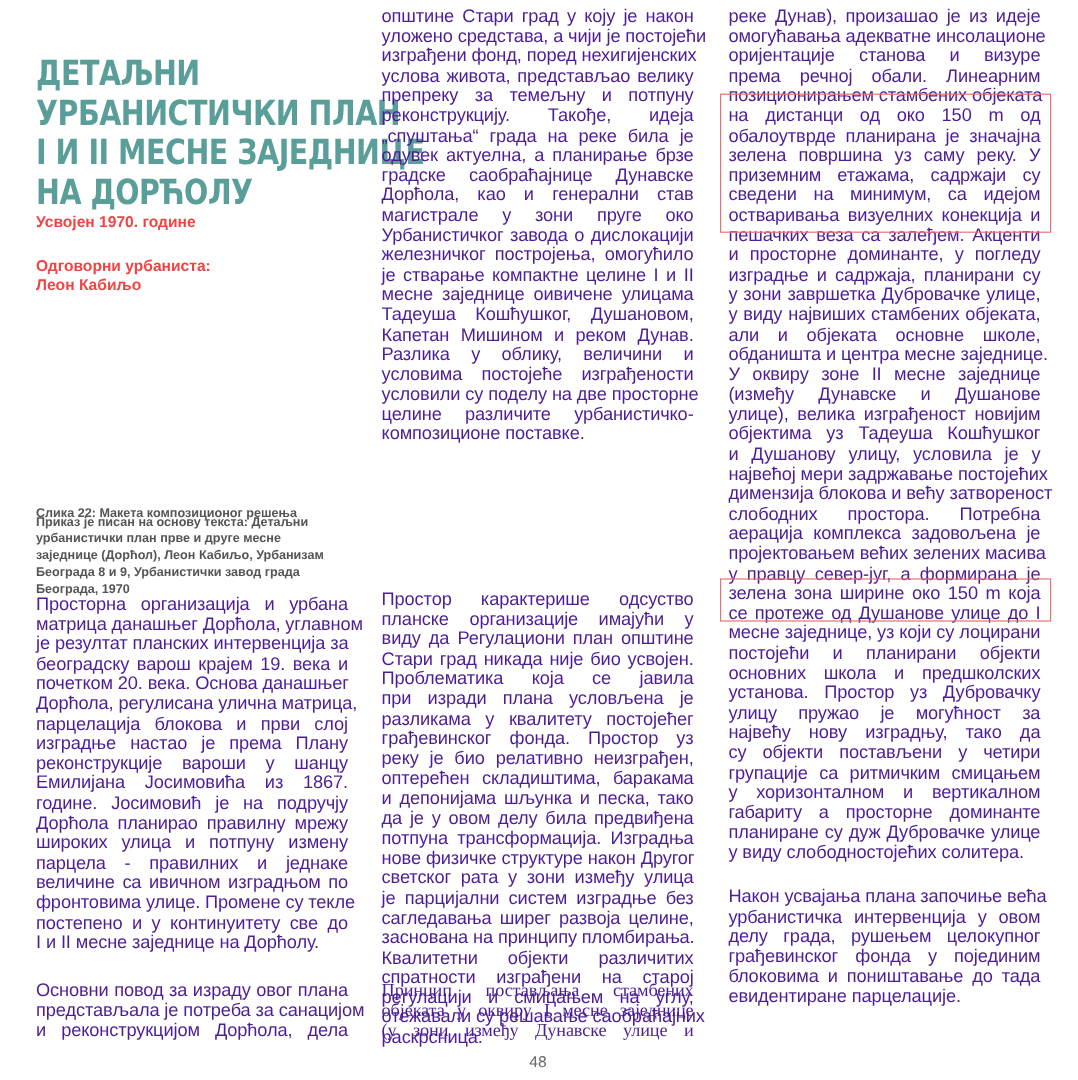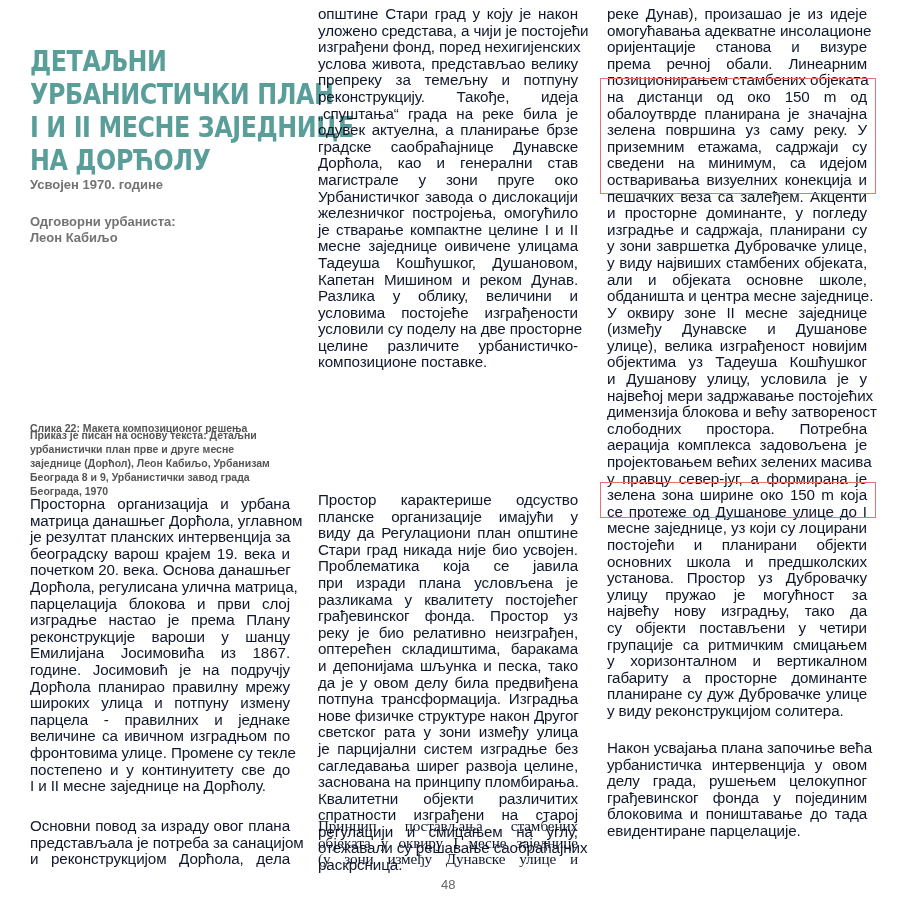--- a/index.html
+++ b/index.html
@@ -38,21 +38,21 @@
       transform-origin: left top;
       white-space: nowrap;
     }
     .title .tl { display: block; }
 
     .meta {
       position: absolute;
       left: 0;
       font-size: 13px;
       font-weight: bold;
-      color: #737373;
+      color: #ef4444;
       line-height: 16px;
     }
     #adopted { top: 177px; }
     #urbanist-label { top: 214px; }
     #urbanist-name { top: 230px; }
 
     .caption {
       position: absolute;
       left: 0;
       width: 262px;
@@ -64,21 +64,21 @@
     #fig-caption { top: 391px; margin-top: 30px; }
     #fig-source { top: 428px; }
 
     .para {
       position: absolute;
       left: 0;
       width: 260px;
       font-size: 15.2px;
       line-height: 16.6px;
       text-align: justify;
-      color: #0f172a;
+      color: #4c1d95;
       letter-spacing: -0.1px;
     }
     .para .ln {
       display: block;
       text-align: justify;
       text-align-last: justify;
       white-space: nowrap;
       height: 16.6px;
     }
     .para .ln.last { text-align-last: left; }
@@ -254,21 +254,21 @@
       <span class="ln">постојећи и планирани објекти</span>
       <span class="ln">основних школа и предшколских</span>
       <span class="ln">установа. Простор уз Дубровачку</span>
       <span class="ln">улицу пружао је могућност за</span>
       <span class="ln">највећу нову изградњу, тако да</span>
       <span class="ln">су објекти постављени у четири</span>
       <span class="ln">групације са ритмичким смицањем</span>
       <span class="ln">у хоризонталном и вертикалном</span>
       <span class="ln">габариту а просторне доминанте</span>
       <span class="ln">планиране су дуж Дубровачке улице</span>
-      <span class="ln last">у виду реконструкцијом солитера.</span>
+      <span class="ln last">у виду слободностојећих солитера.</span>
     </div>
   <div class="para" id="c3p2">
       <span class="ln">Након усвајања плана започиње већа</span>
       <span class="ln">урбанистичка интервенција у овом</span>
       <span class="ln">делу града, рушењем целокупног</span>
       <span class="ln">грађевинског фонда у појединим</span>
       <span class="ln">блоковима и поништавање до тада</span>
       <span class="ln last">евидентиране парцелације.</span>
     </div>
 </div>

